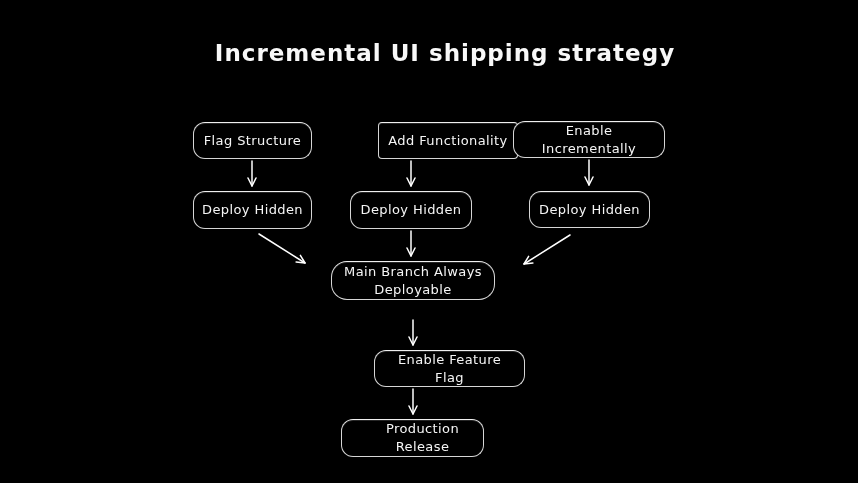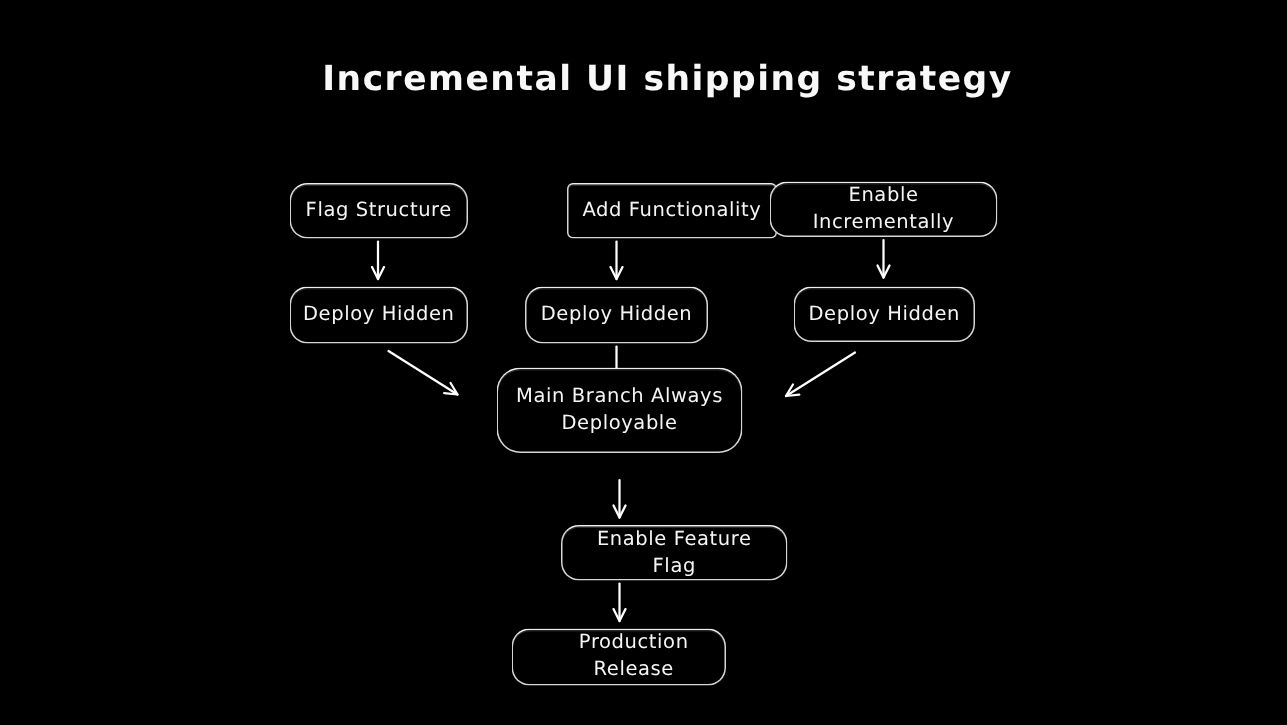--- a/index.html
+++ b/index.html
@@ -93,21 +93,21 @@
       </div>
       <div class="node" style="left: 193px; top: 191px; width: 119px; height: 38px; border-radius: 12px;">
         <span>Deploy Hidden</span>
       </div>
       <div class="node" style="left: 350px; top: 191px; width: 122px; height: 38px; border-radius: 12px;">
         <span>Deploy Hidden</span>
       </div>
       <div class="node" style="left: 529px; top: 191px; width: 121px; height: 37px; border-radius: 12px;">
         <span>Deploy Hidden</span>
       </div>
-      <div class="node" style="left: 331px; top: 245px; width: 164px; height: 57px; border-radius: 16px;">
+      <div class="node" style="left: 331px; top: 261px; width: 164px; height: 39px; border-radius: 16px;">
         <span>Main Branch Always Deployable</span>
       </div>
       <div class="node" style="left: 337px; top: 350px; width: 151px; height: 37px; border-radius: 12px; margin-left: 37px;">
         <span>Enable Feature Flag</span>
       </div>
       <div class="node" style="left: 341px; top: 419px; width: 143px; height: 38px; border-radius: 12px; padding-left: 28px;">
         <span>Production Release</span>
       </div>
     </div>
 </div>

